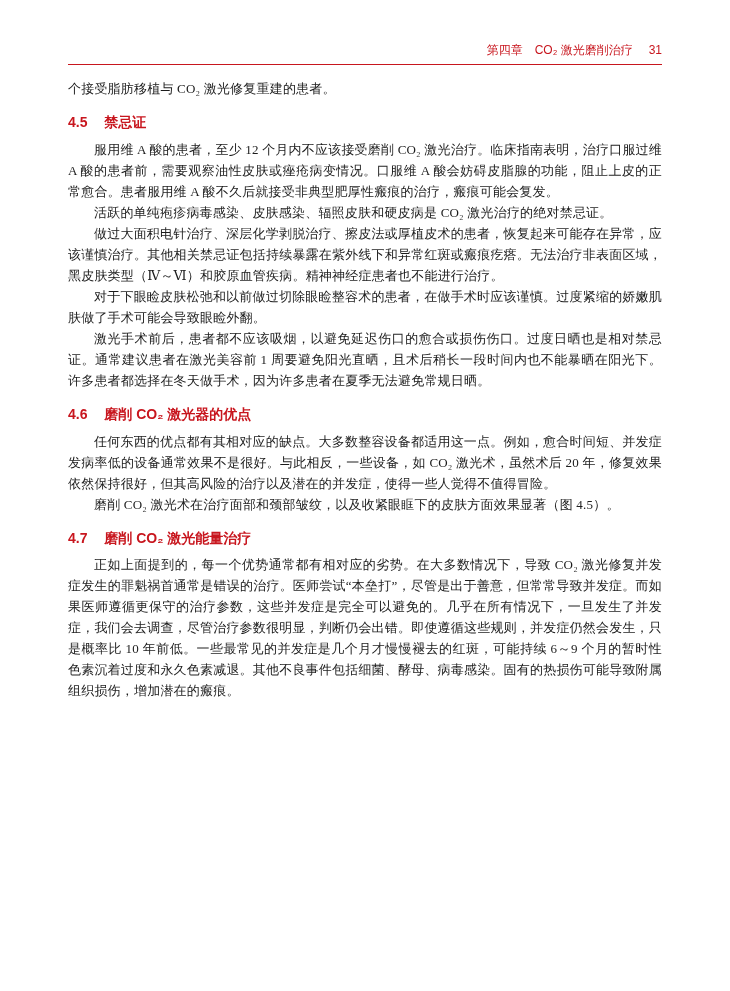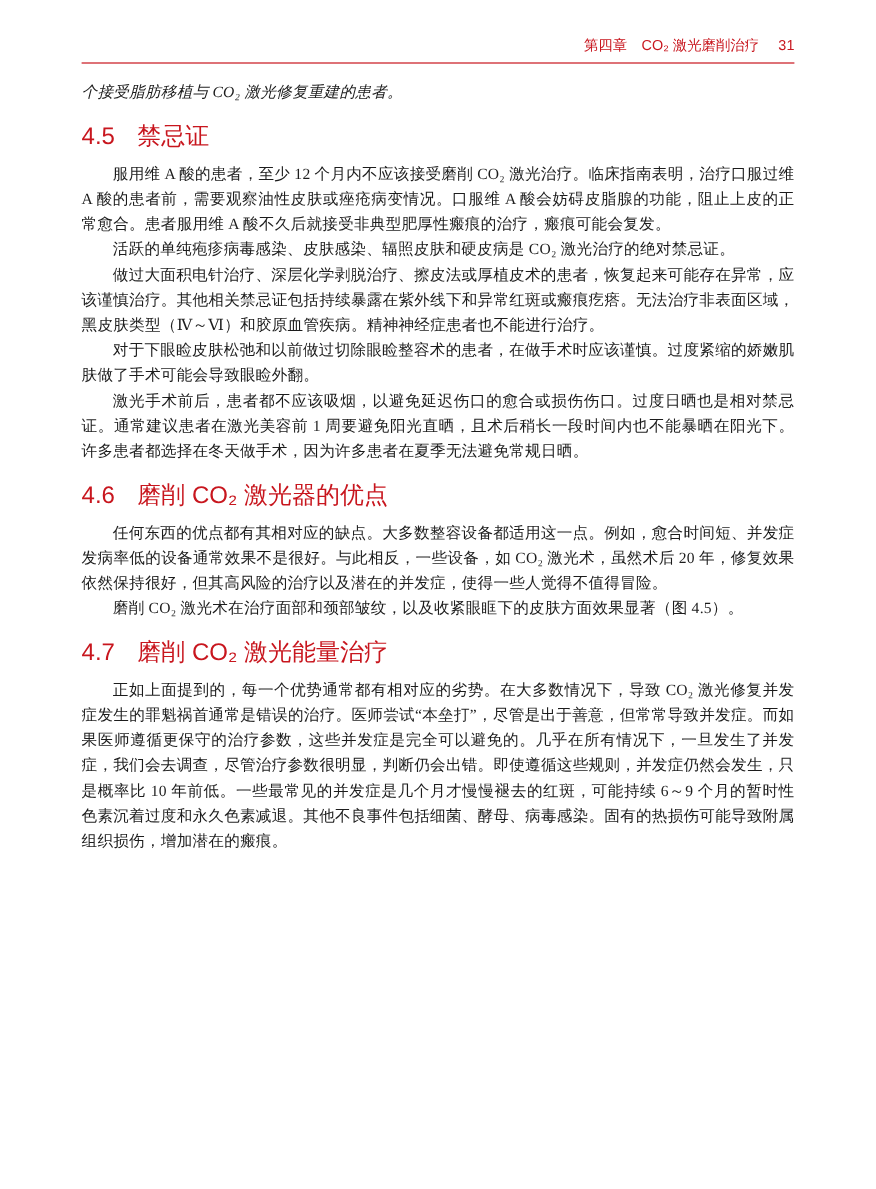--- a/index.html
+++ b/index.html
@@ -8,21 +8,21 @@
     --page-bg:#ffffff;
   }
   html,body{margin:0;padding:0;background:var(--page-bg);}
   .page{
     position:relative;
     width:730px;
     height:823px;
     margin:0 auto;
     background:var(--page-bg);
     box-sizing:border-box;
-    padding:30px 68px 0 68px;
+    padding:42px 68px 0 68px;
     overflow:hidden;
     font-family:"Liberation Serif","DejaVu Serif",serif;
     color:var(--text);
   }
   .running-header{
     display:flex;
     justify-content:flex-end;
     align-items:baseline;
     color:var(--accent);
     font-family:"Liberation Sans","DejaVu Sans",sans-serif;
@@ -37,26 +37,26 @@
     margin-bottom:13px;
   }
   .body-text p{
     margin:0;
     font-size:13px;
     line-height:21px;
     text-align:justify;
     text-indent:2em;
     letter-spacing:0.2px;
   }
-  .body-text p.noindent{text-indent:0;font-style:italic;}
+  .body-text p.noindent{text-indent:0;}
   h2.section-heading{
     color:var(--accent);
     font-family:"Liberation Sans","DejaVu Sans",sans-serif;
-    font-size:20px;
-    font-weight:normal;
+    font-size:14px;
+    font-weight:bold;
     margin:15px 0 8px 0;
     line-height:1.2;
   }
   h2.section-heading .sec-num{margin-right:13px;}
 </style>
 </head>
 <body>
 
 <div class="page">
 

